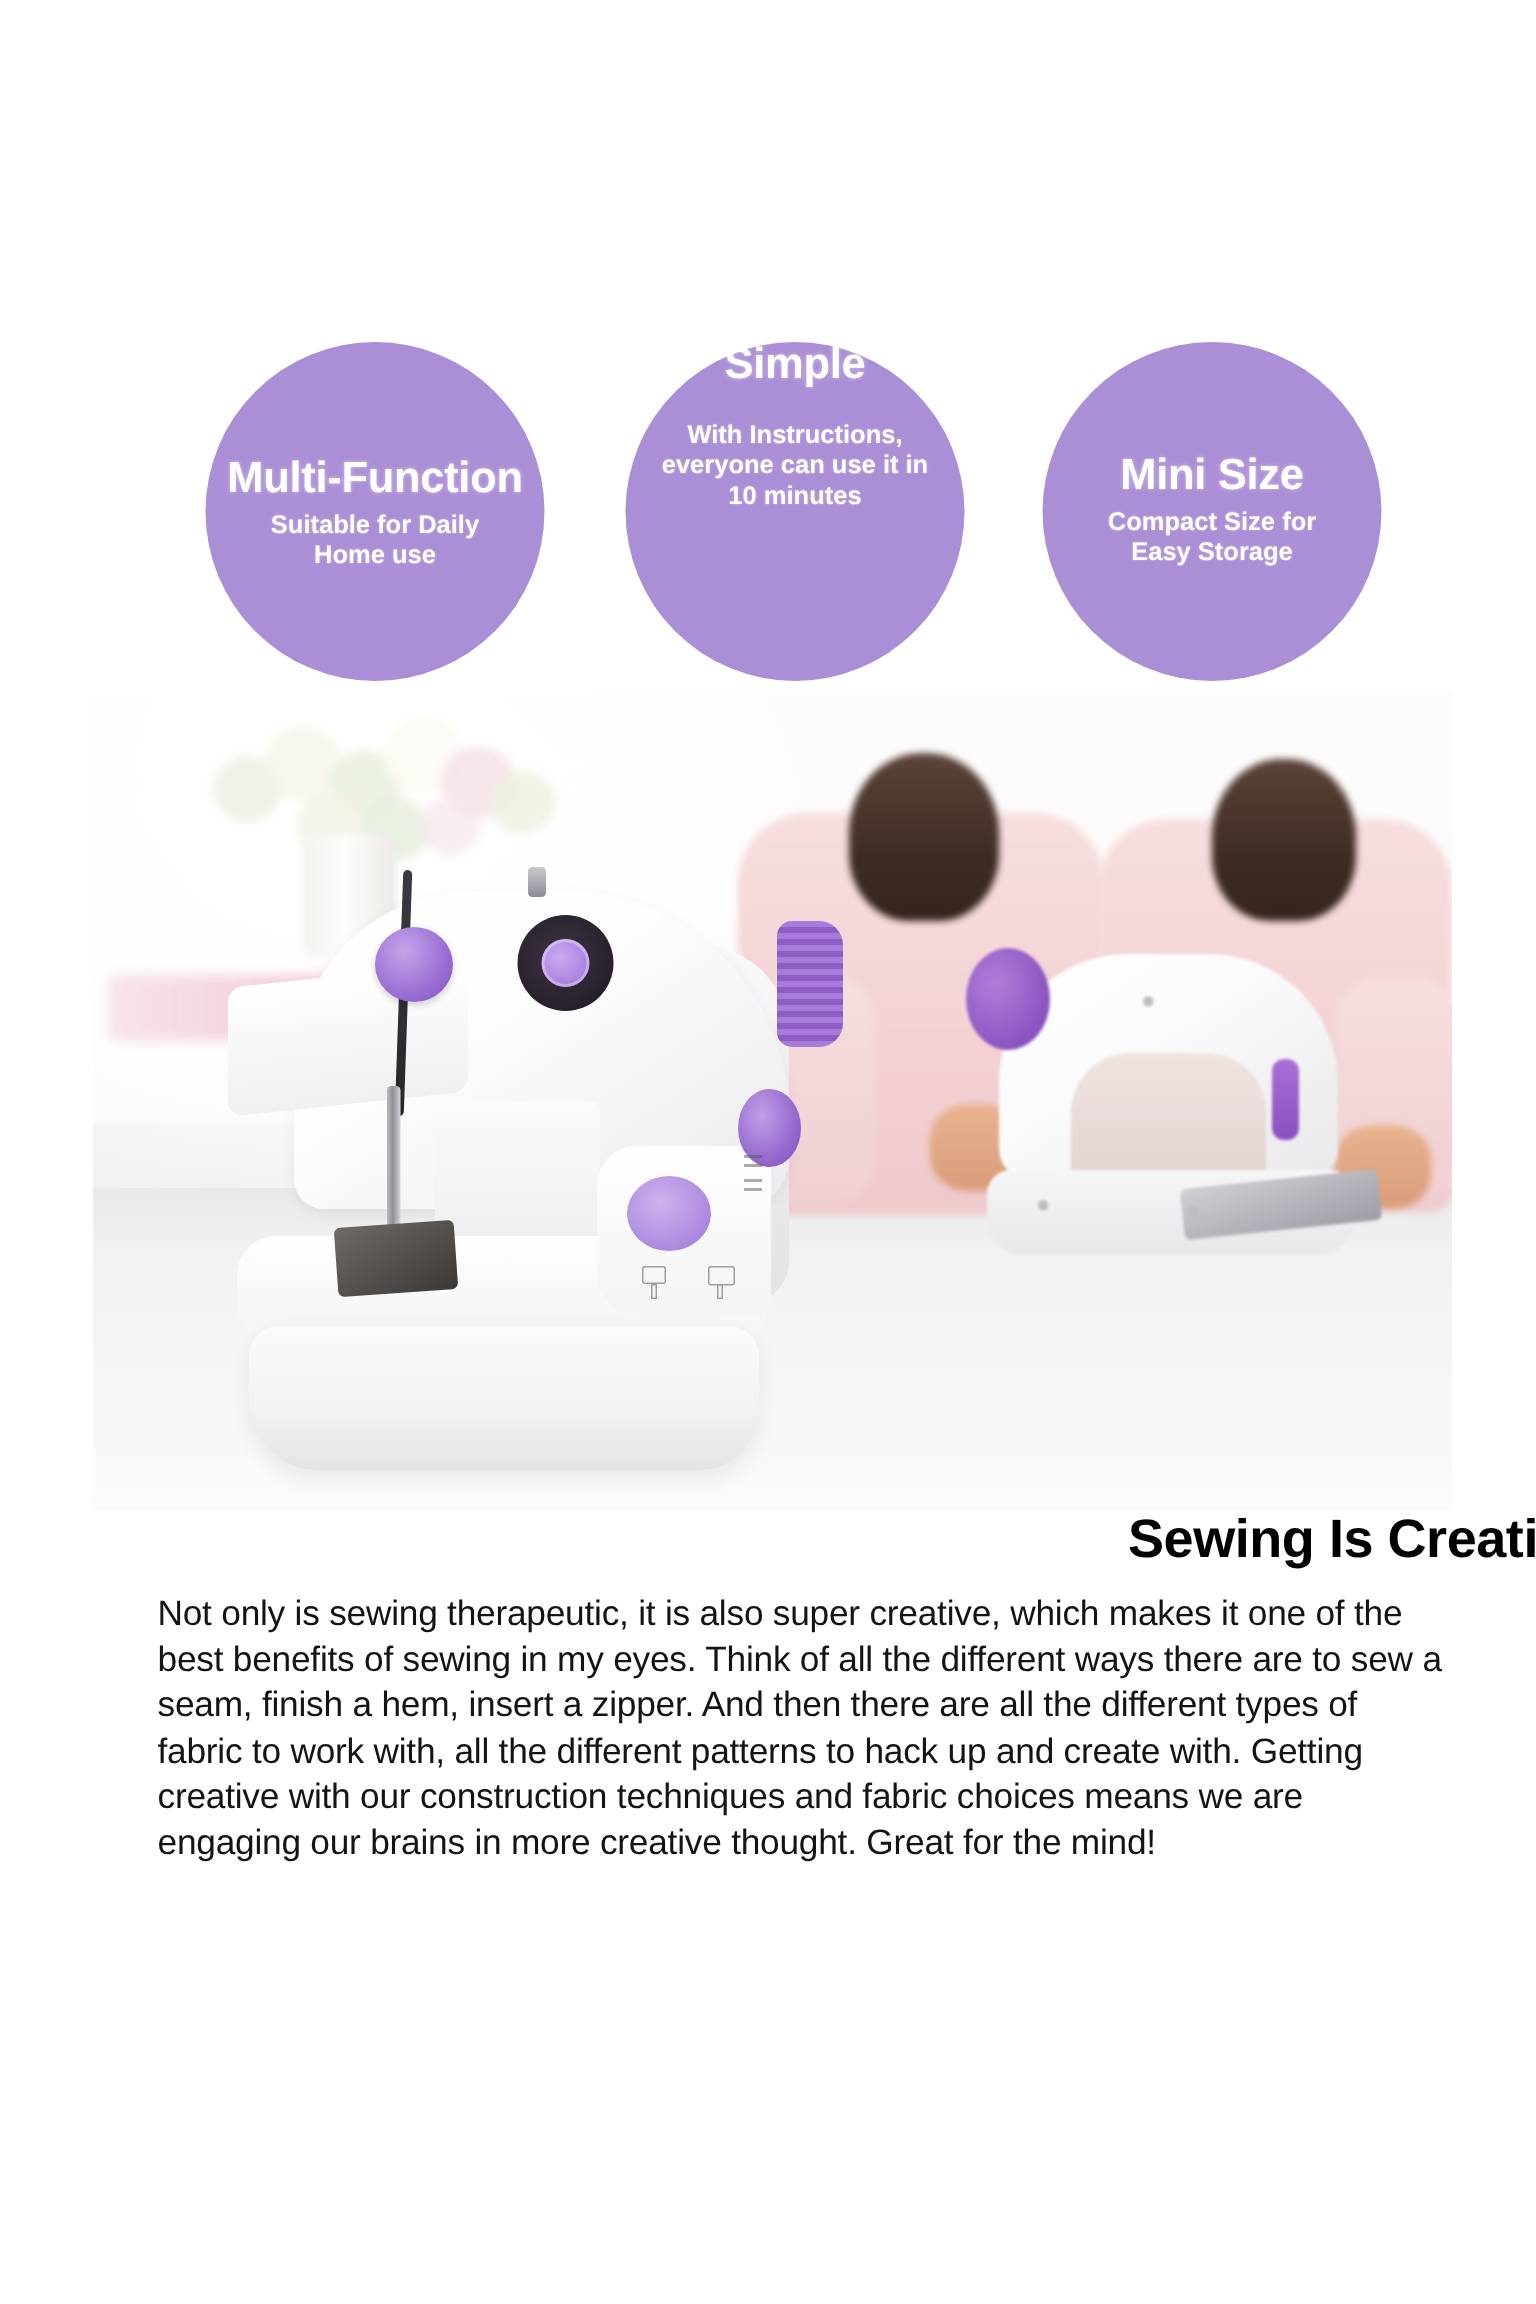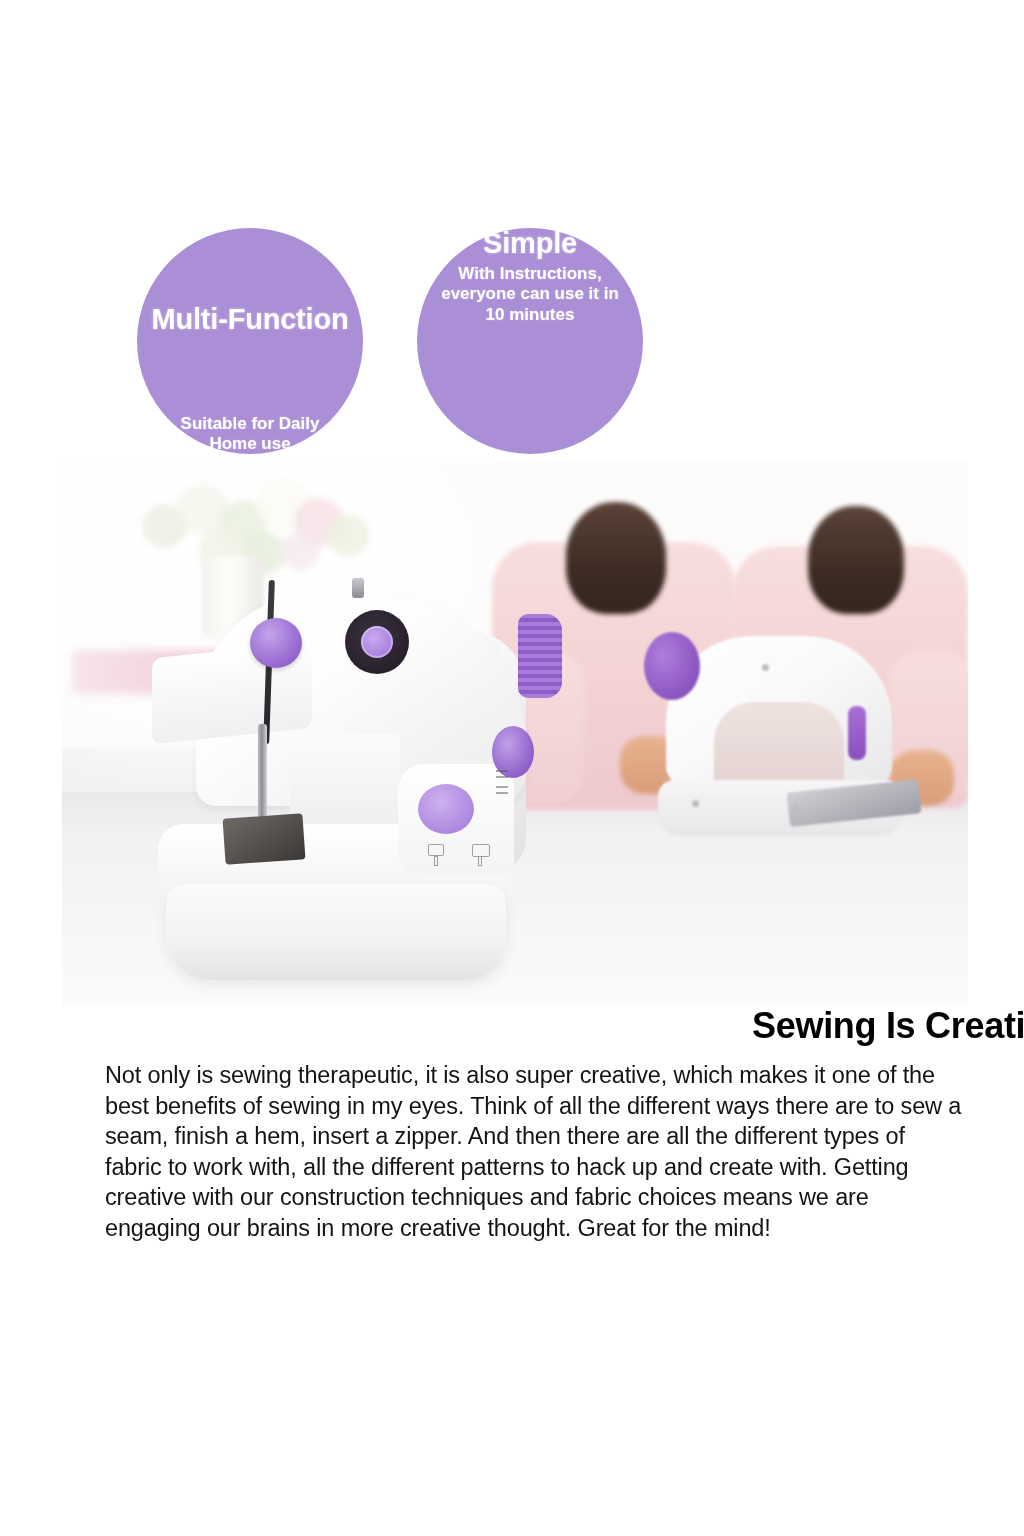--- a/index.html
+++ b/index.html
@@ -31,21 +31,21 @@
     border-radius: 50%;
     background: #ab8fd6;
     display: flex;
     flex-direction: column;
     align-items: center;
     justify-content: flex-start;
     text-align: center;
     color: #ffffff;
     box-sizing: border-box;
   }
-  .circle.c1 { left: 137px; justify-content: space-between; }
+  .circle.c1 { left: 137px; }
   .circle.c2 { left: 417px; }
   .circle.c3 { left: 695px; }
 
   .circle-title {
     font-size: 29px;
     font-weight: bold;
     line-height: 1.05;
     letter-spacing: -0.2px;
     text-shadow: 0 0 3px rgba(255,255,255,0.45);
     white-space: nowrap;
@@ -53,21 +53,21 @@
   .circle-sub {
     font-size: 17px;
     font-weight: bold;
     line-height: 1.18;
     text-shadow: 0 0 2px rgba(255,255,255,0.35);
     white-space: nowrap;
   }
   .circle.c1 .circle-title { margin-top: 76px; }
   .circle.c1 .circle-sub   { margin-top: 6px; }
   .circle.c2 .circle-title { }
-  .circle.c2 .circle-sub   { margin-top: 6px; }
+  .circle.c2 .circle-sub   { margin-top: 22px; }
   .circle.c3 .circle-title { margin-top: 74px; }
   .circle.c3 .circle-sub   { margin-top: 6px; }
 
   
   .photo {
     position: absolute;
     left: 62px;
     top: 462px;
     width: 906px;
     height: 545px;
@@ -395,20 +395,24 @@
   <div class="circle c1">
     <div class="circle-title">Multi-Function</div>
     <div class="circle-sub">Suitable for Daily<br>Home use</div>
   </div>
 
   <div class="circle c2">
     <div class="circle-title">Simple</div>
     <div class="circle-sub">With Instructions,<br>everyone can use it in<br>10 minutes</div>
   </div>
 
+  <div class="circle c3">
+    <div class="circle-title">Mini Size</div>
+    <div class="circle-sub">Compact Size for<br>Easy Storage</div>
+  </div>
 
 </div>
 
 <div class="photo">
   <div class="photo-inner">
 
     <div class="window-glow"></div>
     <div class="table-top"></div>
 
     <div class="flowers">

